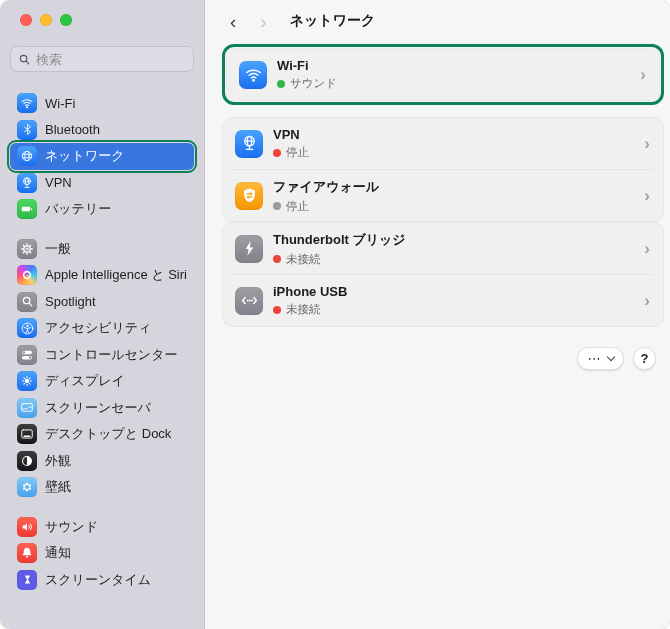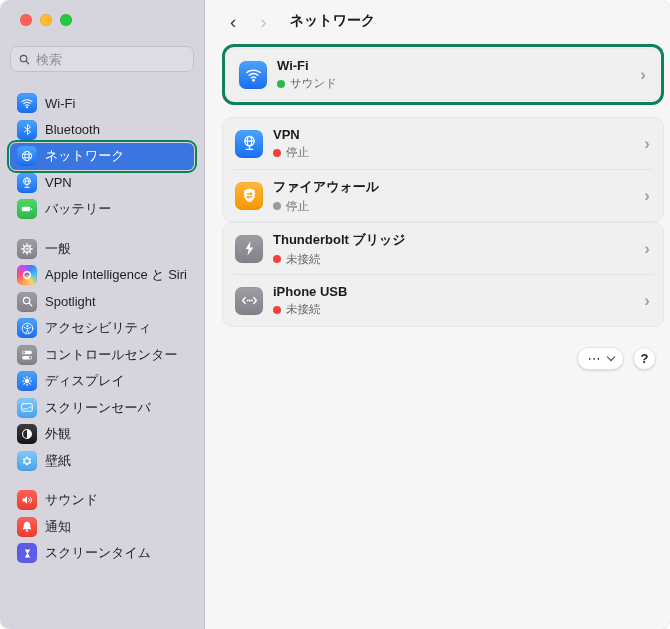--- a/index.html
+++ b/index.html
@@ -228,20 +228,31 @@
         <div class="row">
           <span class="tile tile-lightblue">
             <svg width="14" height="14" viewBox="0 0 24 24">
                 <g stroke="#fff" stroke-width="1.6" fill="none" stroke-linecap="round">
                   <rect x="3" y="4.5" width="18" height="13" rx="2"></rect>
                   <path d="M4 14.5 C7 10.5 10 16 13.5 12.5 S19 10.5 20 12"></path>
                 </g>
               </svg>
           </span>
           <span class="lbl">スクリーンセーバ</span>
+        </div>
+        <div class="row">
+          <span class="tile tile-black">
+            <svg width="14" height="14" viewBox="0 0 24 24">
+                <g stroke="#fff" stroke-width="1.6" fill="none" stroke-linecap="round">
+                  <rect x="3" y="5" width="18" height="14" rx="2.2"></rect>
+                  <path d="M7 15.8 H17" stroke-width="2.4"></path>
+                </g>
+              </svg>
+          </span>
+          <span class="lbl">デスクトップと Dock</span>
         </div>
         <div class="row">
           <span class="tile tile-black">
             <svg width="14" height="14" viewBox="0 0 24 24">
                 <circle cx="12" cy="12" r="7.6" stroke="#fff" stroke-width="1.8" fill="none"></circle>
                 <path d="M12 4.4 a7.6 7.6 0 0 1 0 15.2 z" fill="#fff"></path>
               </svg>
           </span>
           <span class="lbl">外観</span>
         </div>

